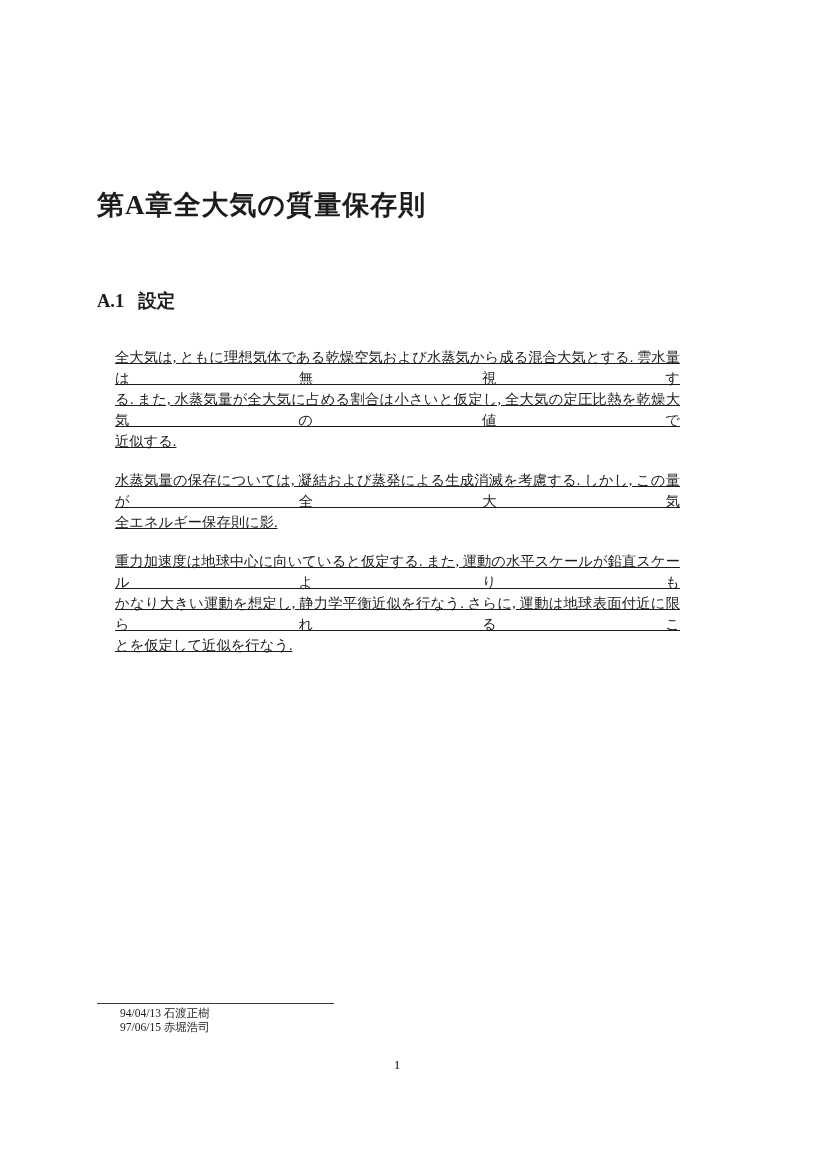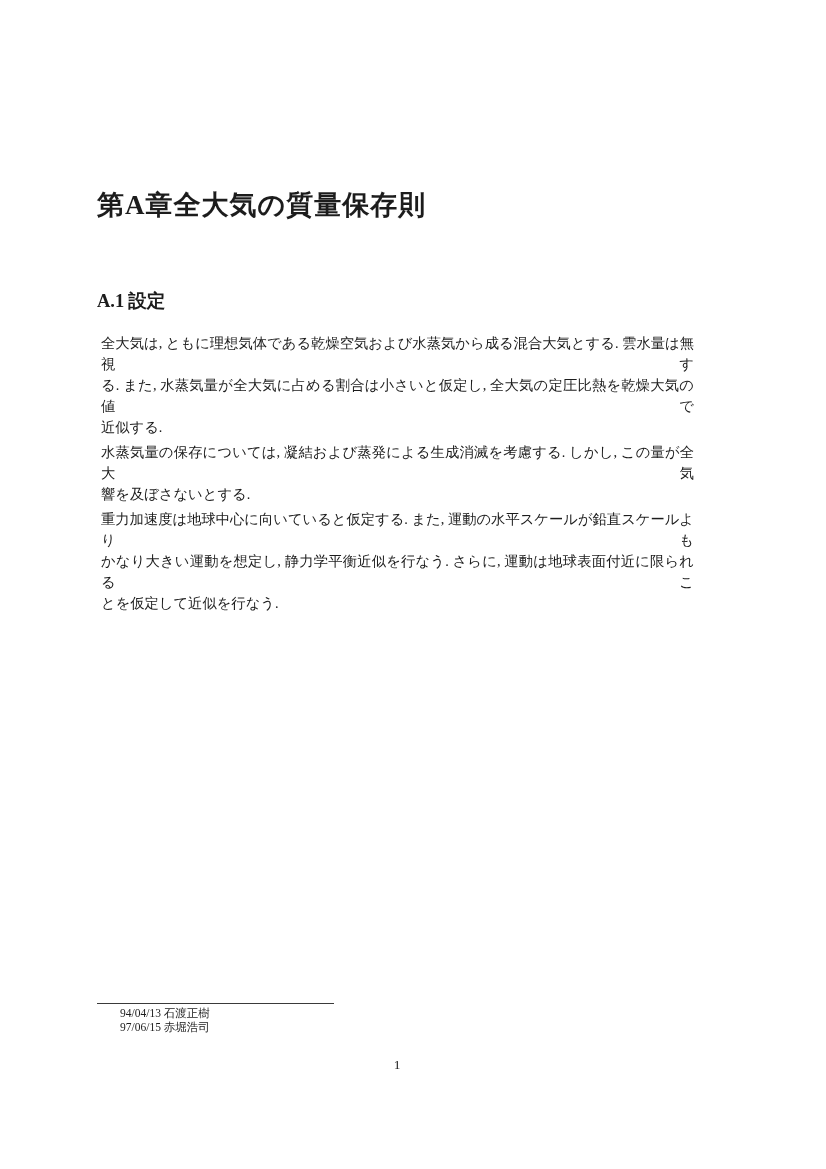--- a/index.html
+++ b/index.html
@@ -37,32 +37,33 @@
     position: absolute;
     left: 97px;
     top: 290px;
     margin: 0;
     font-size: 18.5px;
     font-weight: bold;
     line-height: 1.2;
     white-space: nowrap;
   }
   .section-number {
-    margin-right: 4px;
+    margin-right: 14px;
   }
   .body-text {
     position: absolute;
     left: 97px;
     top: 329px;
     width: 601px;
     font-size: 14.3px;
     line-height: 21px;
   }
   .para {
-    margin: 4px;
+    margin: 18px;
+    text-decoration: underline;
   }
   .line {
     text-align: justify;
     text-align-last: justify;
     text-justify: inter-character;
   }
   .line.last {
     text-align-last: left;
   }
   .footnote-rule {
@@ -103,21 +104,21 @@
   <div class="body-text">
 
     <p class="para">
       <span class="line" style="display:block">全大気は, ともに理想気体である乾燥空気および水蒸気から成る混合大気とする. 雲水量は無視す</span>
       <span class="line" style="display:block">る. また, 水蒸気量が全大気に占める割合は小さいと仮定し, 全大気の定圧比熱を乾燥大気の値で</span>
       <span class="line last" style="display:block">近似する.</span>
     </p>
 
     <p class="para">
       <span class="line" style="display:block">水蒸気量の保存については, 凝結および蒸発による生成消滅を考慮する. しかし, この量が全大気</span>
-      <span class="line last" style="display:block">響を及ぼさないとする.</span>
+      <span class="line last" style="display:block">全エネルギー保存則に影.</span>
     </p>
 
     <p class="para">
       <span class="line" style="display:block">重力加速度は地球中心に向いていると仮定する. また, 運動の水平スケールが鉛直スケールよりも</span>
       <span class="line" style="display:block">かなり大きい運動を想定し, 静力学平衡近似を行なう. さらに, 運動は地球表面付近に限られるこ</span>
       <span class="line last" style="display:block">とを仮定して近似を行なう.</span>
     </p>
 
   </div>
 

